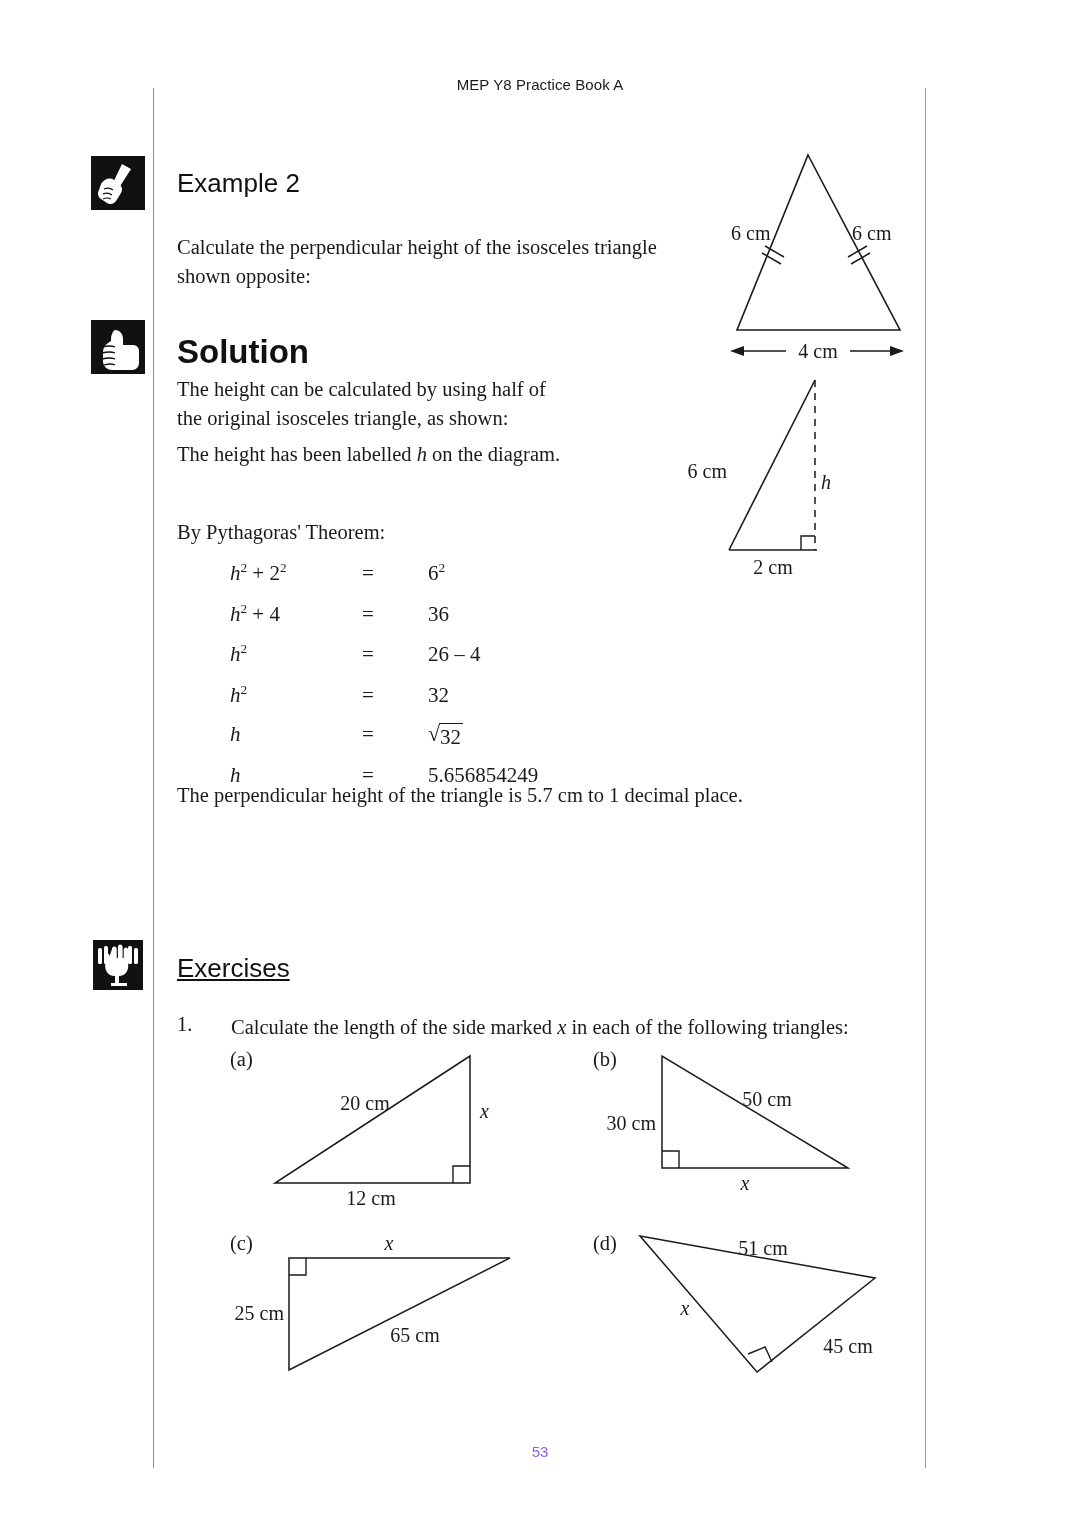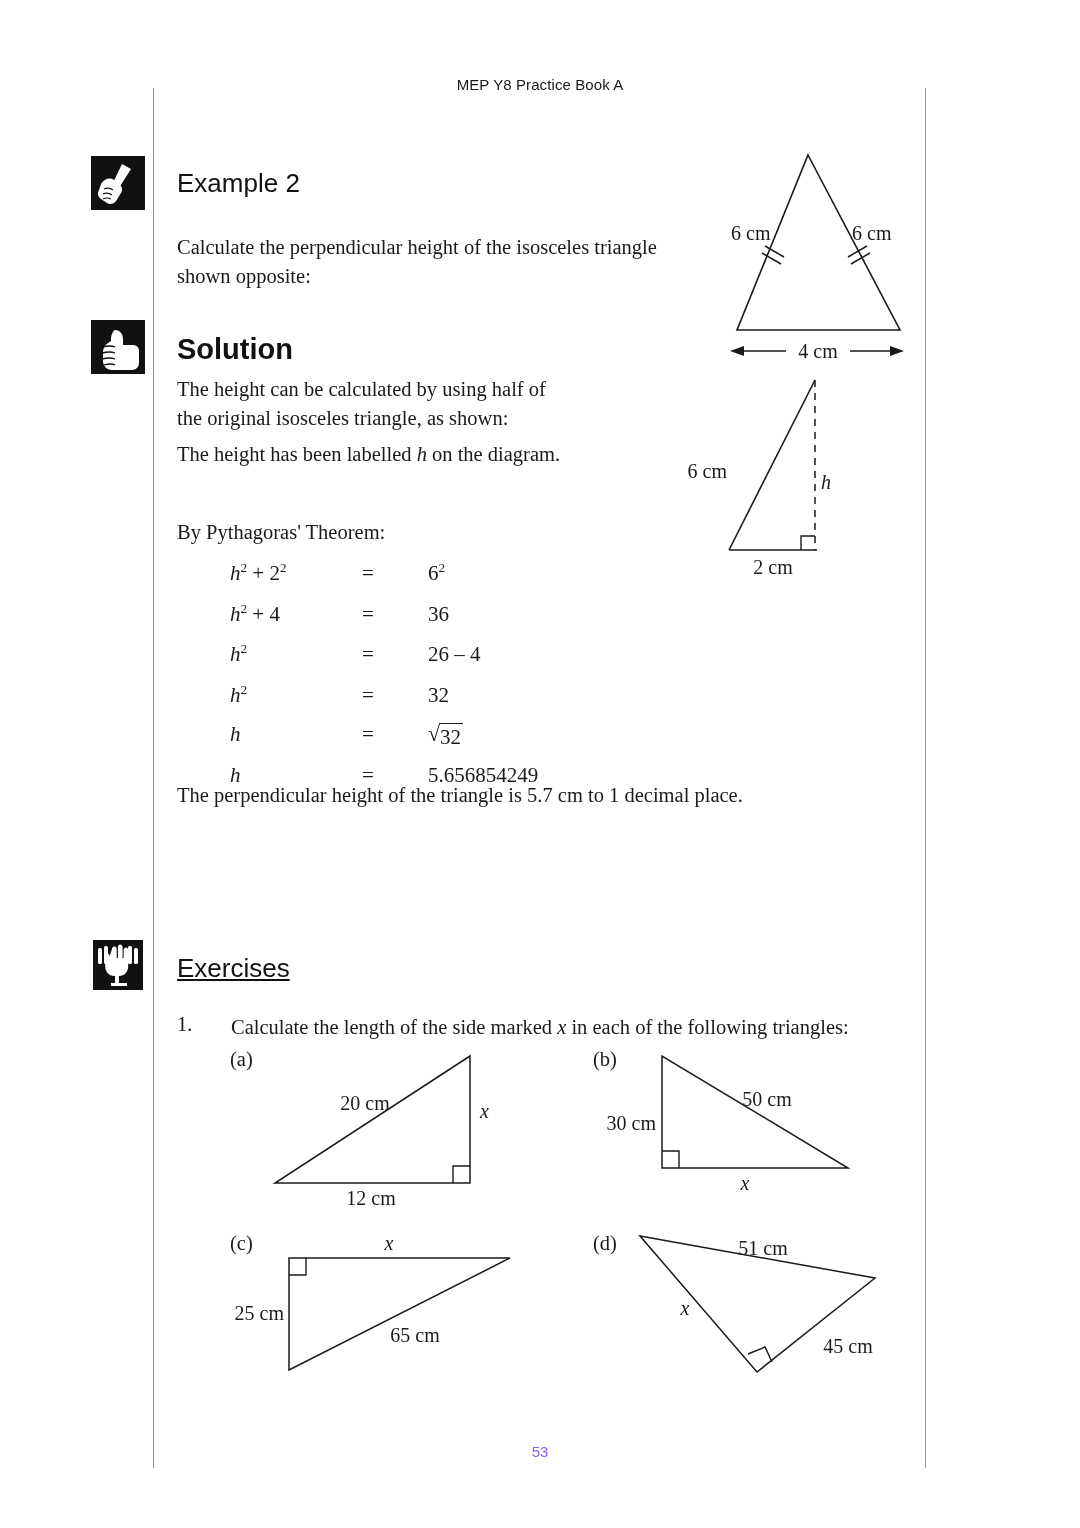--- a/index.html
+++ b/index.html
@@ -35,21 +35,21 @@
   
   .margin-icon { position:absolute; width:54px; height:54px; }
   .margin-icon svg { display:block; width:54px; height:54px; }
 
   
   .h-sans {
     position:absolute;
     font-family:"Liberation Sans", sans-serif;
     font-size:26px; color:#111;
   }
-  .h-sans.bold { font-weight:bold; font-size:29px; }
+  .h-sans.bold { font-weight:bold; font-size:33px; }
   .body-text {
     position:absolute;
     font-family:"Liberation Serif", serif;
     font-size:20.5px; line-height:29px; color:#1a1a1a;
   }
   .body-text i, .mi { font-style:italic; }
 
   
   .eqn-block { position:absolute; left:230px; top:560px; }
   .eqn-row {

